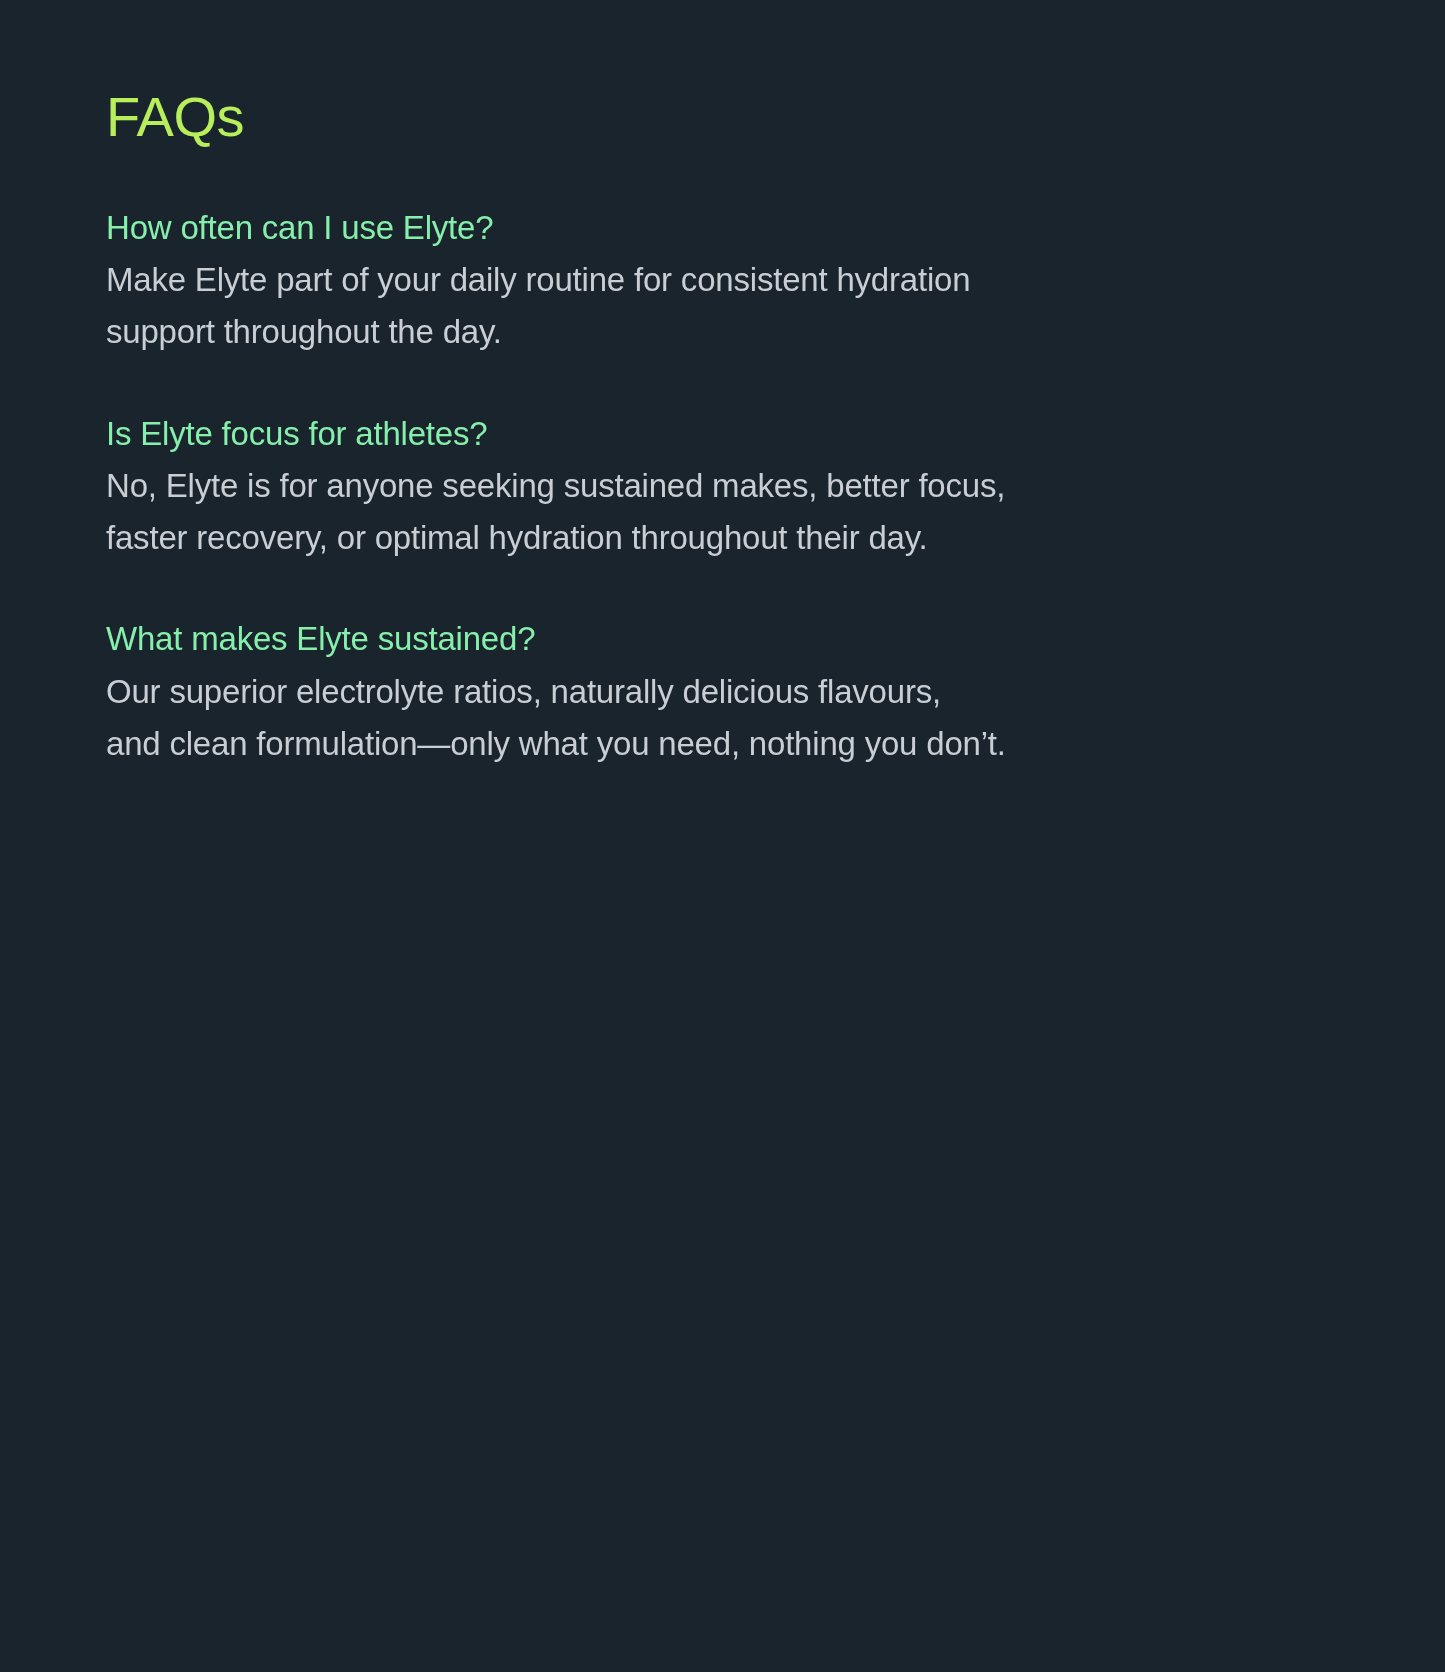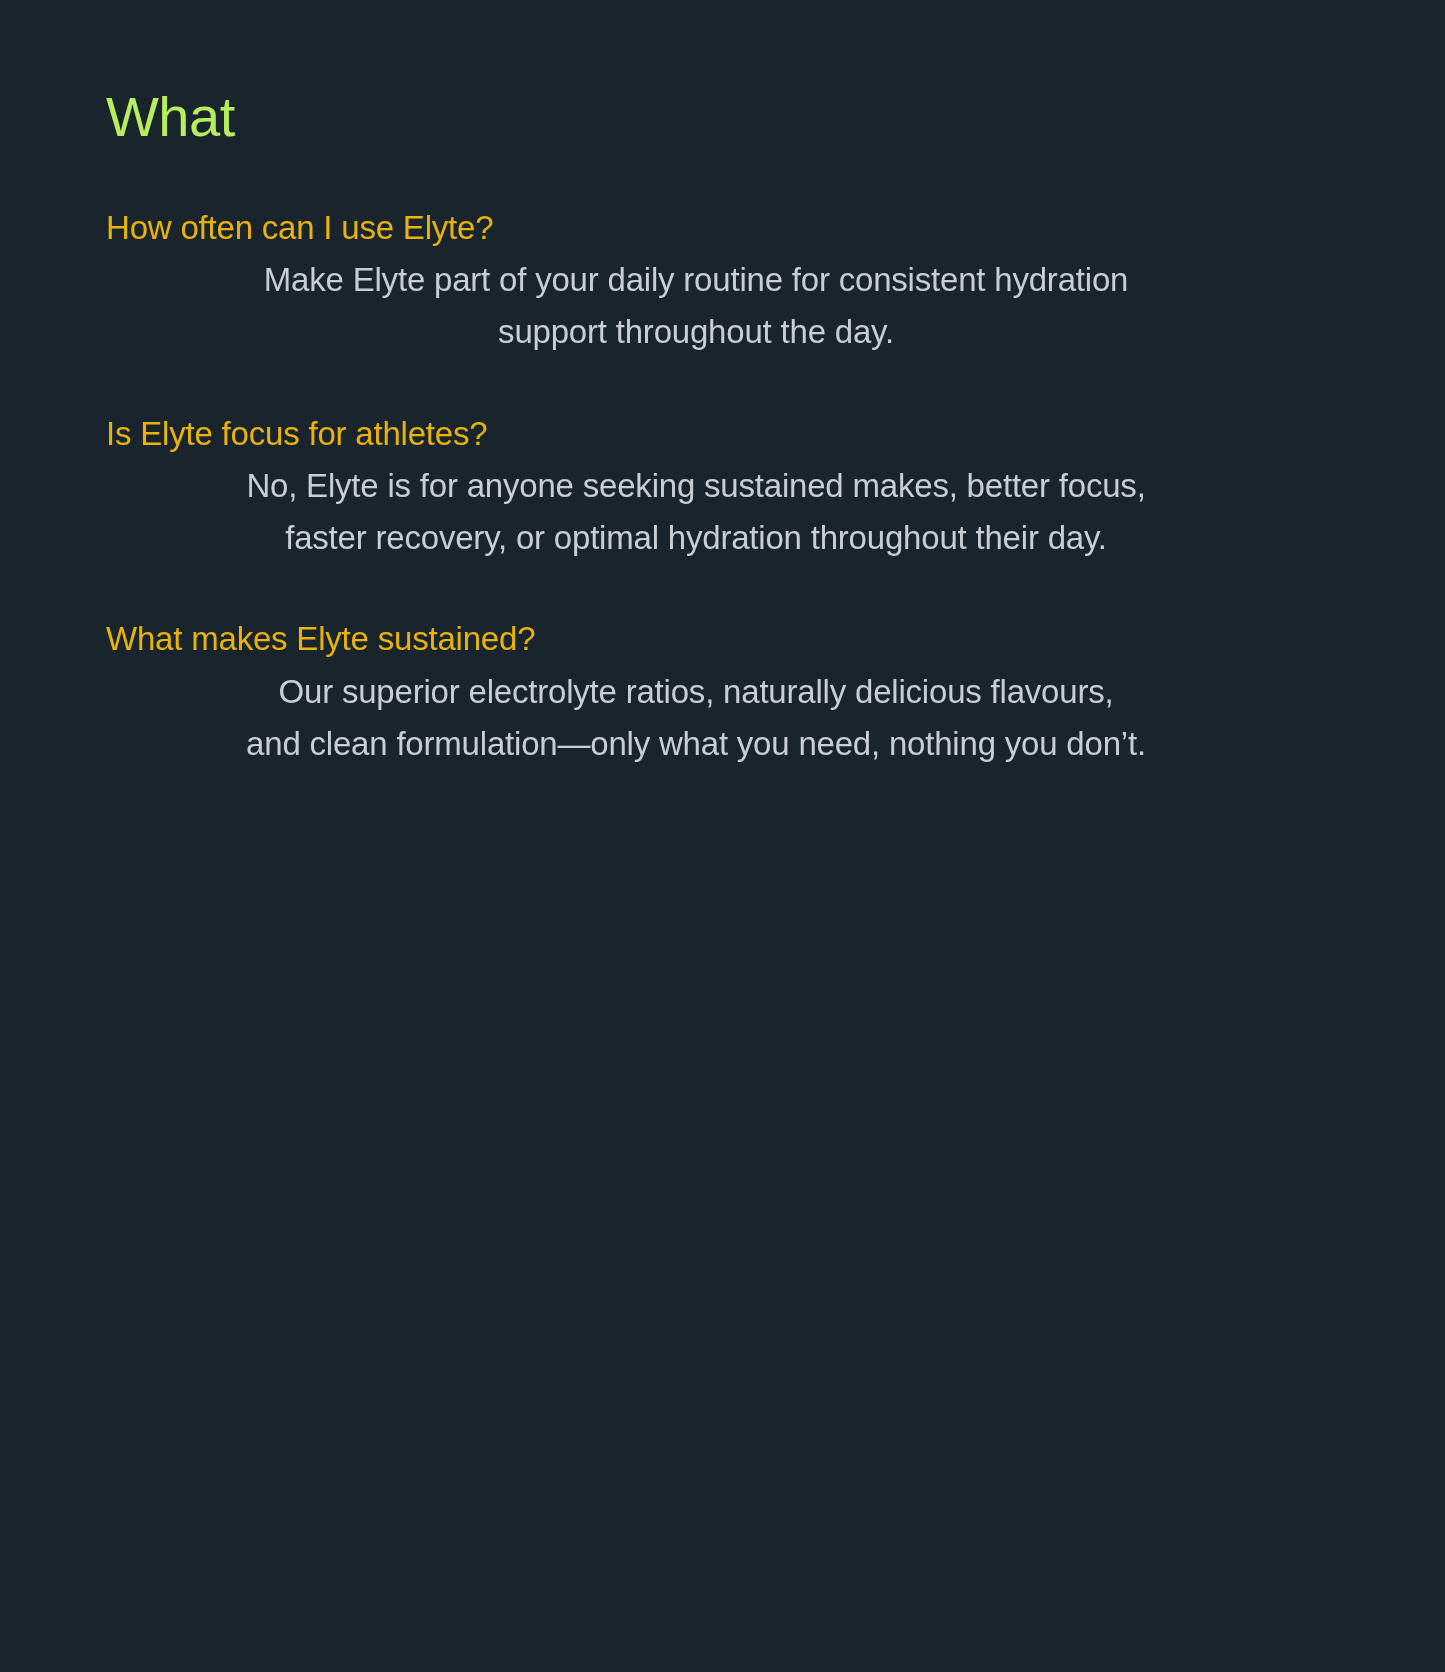--- a/index.html
+++ b/index.html
@@ -35,43 +35,42 @@
   }
   .faq-item {
     margin-bottom: 52px;
   }
   .faq-item:last-child {
     margin-bottom: 0;
   }
   .faq-question {
     font-size: 33px;
     line-height: 1.38;
-    color: #eab308;
+    color: #86efac;
     font-weight: 400;
     letter-spacing: -0.2px;
     margin: 0 0 4px 0;
   }
   .faq-answer {
     font-size: 33px;
     line-height: 1.58;
     color: #c8ced3;
     font-weight: 400;
     letter-spacing: -0.2px;
     margin: 0;
     max-width: 1180px;
     white-space: pre-line;
-    text-align: center;
   }
 </style>
 </head>
 <body>
 
 <div class="page">
 
-  <h1 class="faq-title">What</h1>
+  <h1 class="faq-title">FAQs</h1>
 
   <div class="faq-list">
 
     <div class="faq-item">
       <div class="faq-question">How often can I use Elyte?</div>
       <div class="faq-answer">Make Elyte part of your daily routine for consistent hydration
 support throughout the day.</div>
     </div>
 
     <div class="faq-item">

